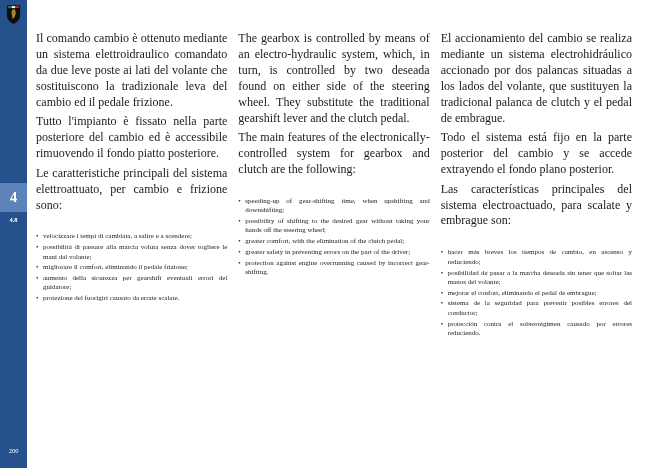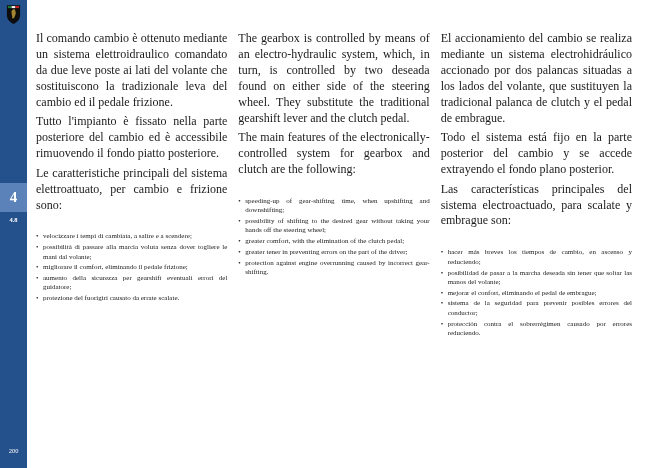--- a/index.html
+++ b/index.html
@@ -128,21 +128,21 @@
         <li>
             <span class="bullet">•</span>
             <span class="btext">possibility of shifting to the desired gear without taking your hands off the steering wheel;</span>
           </li>
         <li>
             <span class="bullet">•</span>
             <span class="btext">greater comfort, with the elimination of the clutch pedal;</span>
           </li>
         <li>
             <span class="bullet">•</span>
-            <span class="btext">greater tener in preventing errors on the part of the driver;</span>
+            <span class="btext">greater safety in preventing errors on the part of the driver;</span>
           </li>
         <li>
             <span class="bullet">•</span>
             <span class="btext">protection against engine overrunning caused by incorrect gear-shifting.</span>
           </li>
       </ul>
     </section>
 
     <section class="col">
       <p>El accionamiento del cambio se realiza mediante un sistema electrohidráulico accionado por dos palancas situadas a los lados del volante, que sustituyen la tradicional palanca de clutch y el pedal de embrague.</p>

